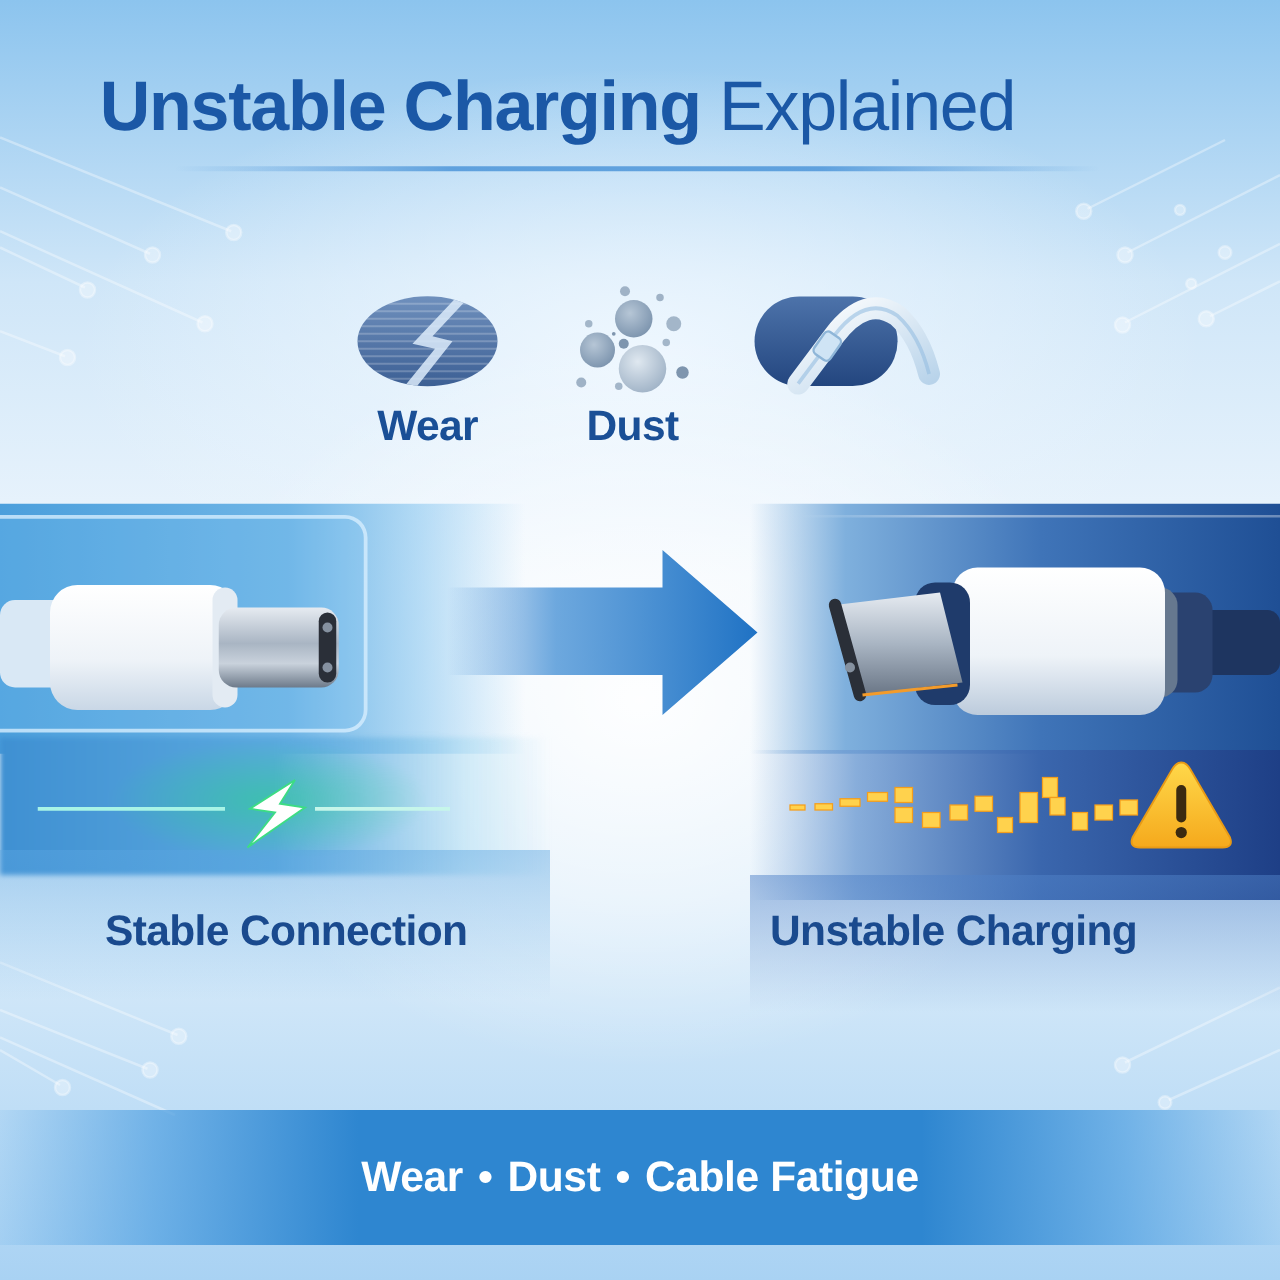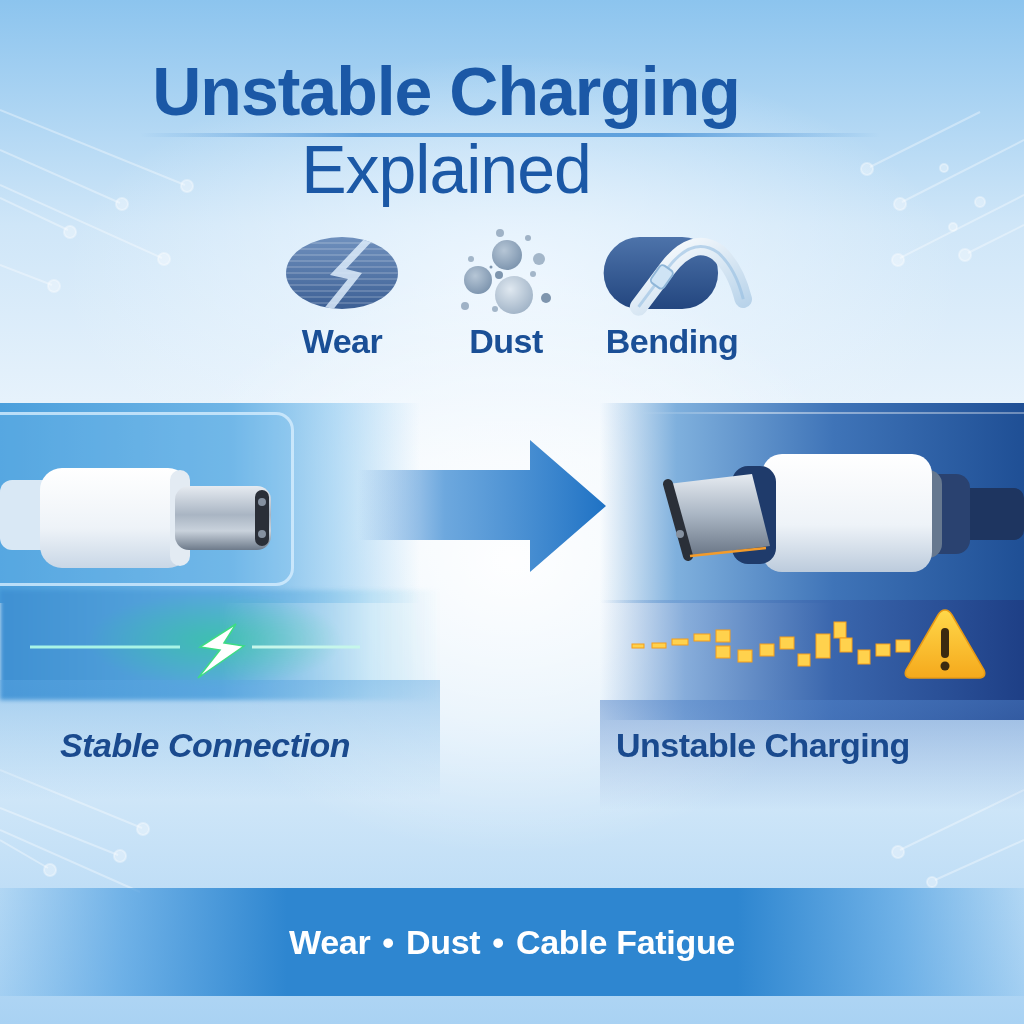--- a/index.html
+++ b/index.html
@@ -13,21 +13,21 @@
       linear-gradient(180deg, #8cc4ee 0%, #cfe6f8 22%, #eef6fd 45%, #dcedfa 70%, #a9d2f3 100%);
   }
   .abs { position: absolute; }
 
   
   .circuit { position: absolute; inset: 0; pointer-events: none; }
 
   
   .title {
     position: absolute; left: 0; top: 52px; width: 892px; text-align: center;
-    font-size: 68px; letter-spacing: -1px; color: #1b58a6;
+    font-size: 56px; letter-spacing: -1px; color: #1b58a6;
   }
   .title .bold { font-weight: bold; }
   .title .light { font-weight: normal; }
   .title-rule {
     position: absolute; left: 140px; top: 133px; width: 740px; height: 4px;
     background: linear-gradient(90deg, rgba(90,160,220,0), rgba(70,145,215,0.8) 30%, rgba(70,145,215,0.8) 70%, rgba(90,160,220,0));
     border-radius: 2px;
   }
 
   
@@ -214,21 +214,20 @@
           <stop offset="0" stop-color="#ffffff"></stop>
             <stop offset="1" stop-color="#b8d3ea"></stop>
         </linearGradient>
       </defs>
       <rect x="12" y="8" width="118" height="74" rx="37" fill="url(#bendBg)"></rect>
       <path d="M48 80 L78 40 Q104 6 130 24 Q148 40 156 72" fill="none" stroke="url(#cableG)" stroke-width="18" stroke-linecap="round"></path>
       <path d="M48 80 L78 40 Q104 6 130 24 Q148 40 156 72" fill="none" stroke="rgba(150,190,225,0.6)" stroke-width="3"></path>
       <rect x="64" y="38" width="16" height="22" rx="4" fill="#cfe4f5" stroke="#8fb6d8" stroke-width="2" transform="rotate(35 72 49)"></rect>
     </svg>
   </div>
-  <div class="label">Bending</div>
 </div>
 
 <div class="band-left"></div>
 <div class="band-left-lower"></div>
 <div class="band-left-fade"></div>
 <div class="band-right"></div>
 <div class="band-right-lower"></div>
 <div class="band-right-fade"></div>
 <div class="band-topline"></div>
 
@@ -324,20 +323,20 @@
     <linearGradient id="warnG" x1="0" y1="0" x2="0" y2="1">
       <stop offset="0" stop-color="#ffd84a"></stop>
         <stop offset="1" stop-color="#f5a91c"></stop>
     </linearGradient>
   </defs>
   <path d="M43 4 Q47 4 50 9 L82 64 Q85 72 76 72 L10 72 Q1 72 4 64 L36 9 Q39 4 43 4 Z" fill="url(#warnG)" stroke="#e89a15" stroke-width="1.5"></path>
   <rect x="39" y="22" width="8" height="30" rx="4" fill="#3b2a10"></rect>
   <circle cx="43" cy="60" r="4.5" fill="#3b2a10"></circle>
 </svg>
 
-<div class="status-label" style="left:60px;top:726px;font-style:italic;">Stable Connection</div>
+<div class="status-label" style="left:84px;top:726px;">Stable Connection</div>
 <div class="status-label" style="left:616px;top:726px;">Unstable Charging</div>
 
 <div class="banner">
   <div class="banner-text">
     <span>Wear</span><span class="banner-sep">•</span><span>Dust</span><span class="banner-sep">•</span><span>Cable Fatigue</span>
   </div>
 </div>
 
 </body></html>

